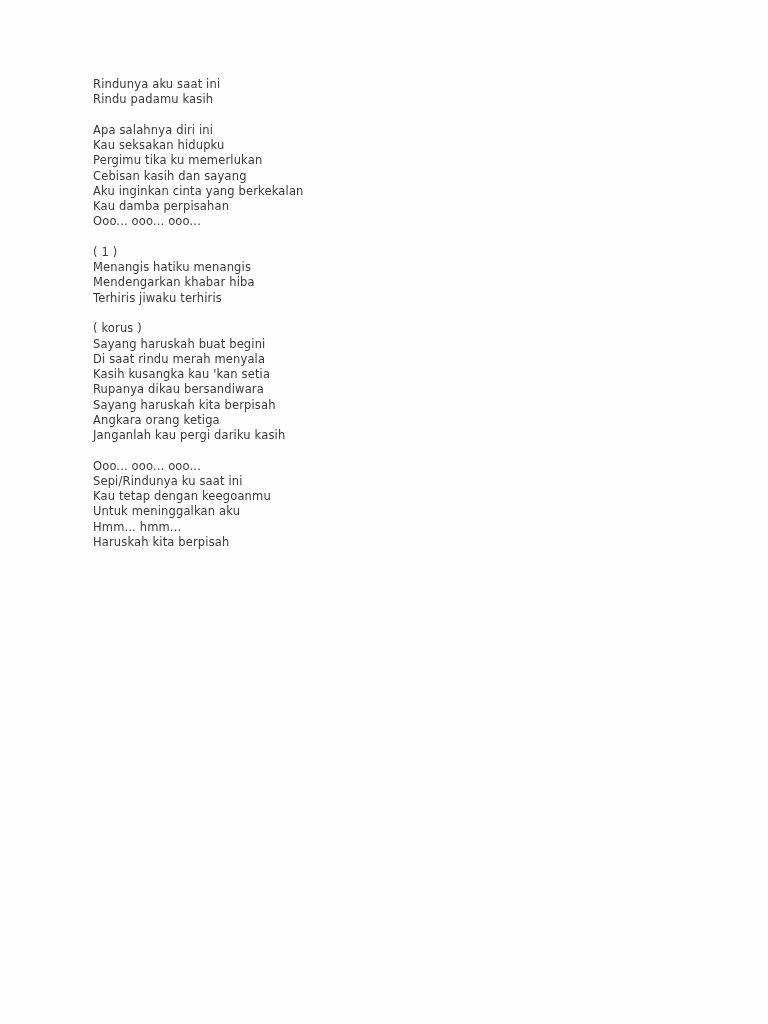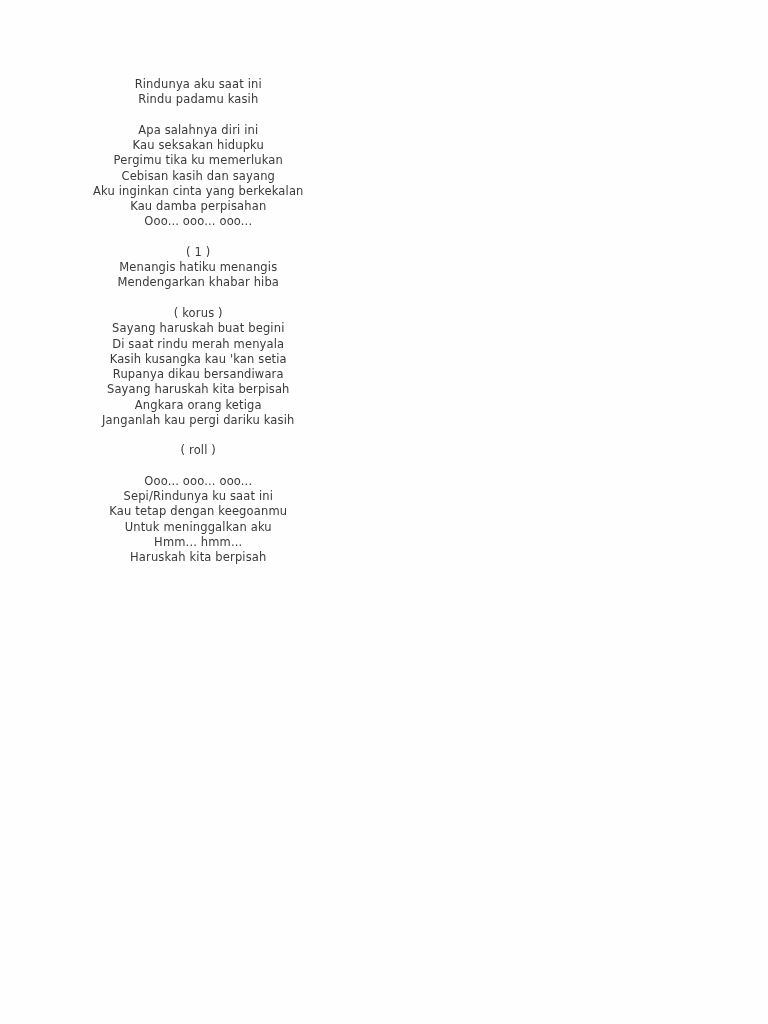--- a/index.html
+++ b/index.html
@@ -23,21 +23,20 @@
     }
     .lyrics {
       position: absolute;
       left: 93px;
       top: 77px;
       font-family: "DejaVu Sans", sans-serif;
       font-size: 11.5px;
       line-height: 15.27px;
       color: #3a3a3a;
       letter-spacing: 0.15px;
-      text-align: center;
     }
     .stanza {
       margin: 0 0 15.27px 0;
     }
     .line {
       display: block;
       white-space: pre;
       height: 15.27px;
     }
   </style>
@@ -59,36 +58,34 @@
       <span class="line">Cebisan kasih dan sayang</span>
       <span class="line">Aku inginkan cinta yang berkekalan</span>
       <span class="line">Kau damba perpisahan</span>
       <span class="line">Ooo... ooo... ooo...</span>
     </div>
 
     <div class="stanza">
       <span class="line">( 1 )</span>
       <span class="line">Menangis hatiku menangis</span>
       <span class="line">Mendengarkan khabar hiba</span>
+      <span class="line">Terhiris jiwaku terhiris</span>
     </div>
 
     <div class="stanza">
       <span class="line">( korus )</span>
       <span class="line">Sayang haruskah buat begini</span>
       <span class="line">Di saat rindu merah menyala</span>
       <span class="line">Kasih kusangka kau 'kan setia</span>
       <span class="line">Rupanya dikau bersandiwara</span>
       <span class="line">Sayang haruskah kita berpisah</span>
       <span class="line">Angkara orang ketiga</span>
       <span class="line">Janganlah kau pergi dariku kasih</span>
     </div>
 
-    <div class="stanza">
-      <span class="line">( roll )</span>
-    </div>
 
     <div class="stanza">
       <span class="line">Ooo... ooo... ooo...</span>
       <span class="line">Sepi/Rindunya ku saat ini</span>
       <span class="line">Kau tetap dengan keegoanmu</span>
       <span class="line">Untuk meninggalkan aku</span>
       <span class="line">Hmm... hmm...</span>
       <span class="line">Haruskah kita berpisah</span>
     </div>
 

